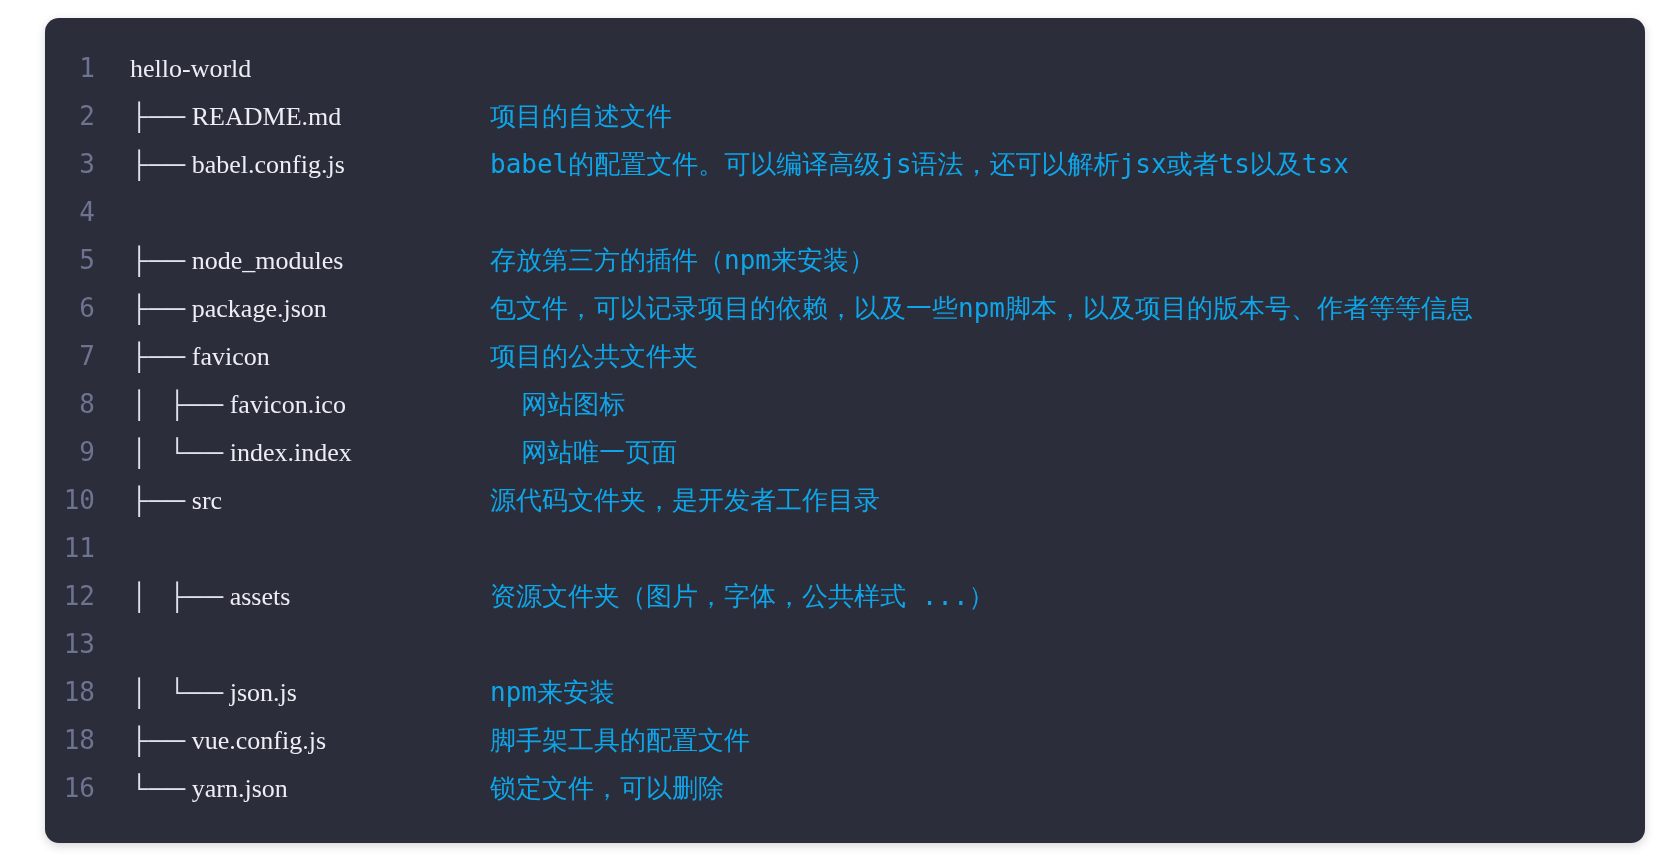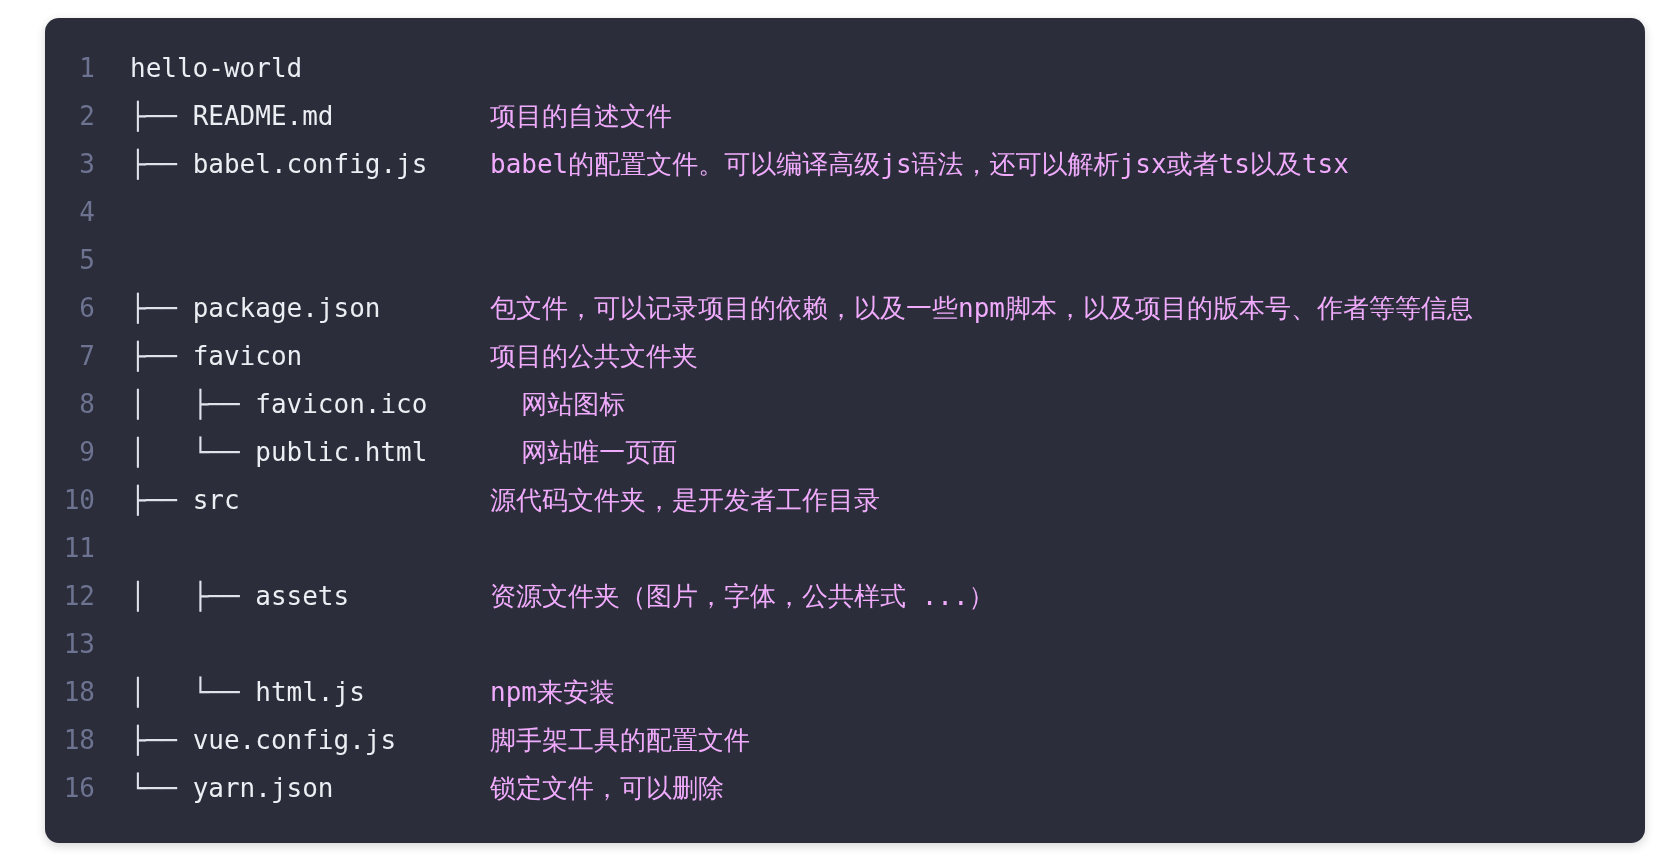--- a/index.html
+++ b/index.html
@@ -48,24 +48,25 @@
   .code {
     margin-left: 35px;
     color: #e9eaef;
     white-space: pre;
   }
   .tn {
     display: inline-block;
     min-width: 360px;
     white-space: pre;
     vertical-align: baseline;
+    font-family: Liberation Serif, serif;
   }
   .prefix { color: #dfe2ea; }
   .fname  { color: #eceef3; }
-  .desc   { color: #f0abfc; white-space: pre; }
+  .desc   { color: #0ea5e9; white-space: pre; }
 </style>
 </head>
 <body>
 
 <div class="canvas">
   <div class="panel">
 
     <div class="row">
       <span class="ln">1</span>
       <span class="code"><span class="tn"><span class="prefix"></span><span class="fname">hello-world</span></span><span class="desc"></span></span>
@@ -80,40 +81,41 @@
       <span class="ln">3</span>
       <span class="code"><span class="tn"><span class="prefix">├── </span><span class="fname">babel.config.js</span></span><span class="desc">babel的配置文件。可以编译高级js语法，还可以解析jsx或者ts以及tsx</span></span>
     </div>
 
     <div class="row">
       <span class="ln">4</span>
     </div>
 
     <div class="row">
       <span class="ln">5</span>
+      <span class="code"><span class="tn"><span class="prefix">├── </span><span class="fname">node_modules</span></span><span class="desc">存放第三方的插件（npm来安装）</span></span>
     </div>
 
     <div class="row">
       <span class="ln">6</span>
       <span class="code"><span class="tn"><span class="prefix">├── </span><span class="fname">package.json</span></span><span class="desc">包文件，可以记录项目的依赖，以及一些npm脚本，以及项目的版本号、作者等等信息</span></span>
     </div>
 
     <div class="row">
       <span class="ln">7</span>
       <span class="code"><span class="tn"><span class="prefix">├── </span><span class="fname">favicon</span></span><span class="desc">项目的公共文件夹</span></span>
     </div>
 
     <div class="row">
       <span class="ln">8</span>
       <span class="code"><span class="tn"><span class="prefix">│   ├── </span><span class="fname">favicon.ico</span></span><span class="desc">  网站图标</span></span>
     </div>
 
     <div class="row">
       <span class="ln">9</span>
-      <span class="code"><span class="tn"><span class="prefix">│   └── </span><span class="fname">public.html</span></span><span class="desc">  网站唯一页面</span></span>
+      <span class="code"><span class="tn"><span class="prefix">│   └── </span><span class="fname">index.index</span></span><span class="desc">  网站唯一页面</span></span>
     </div>
 
     <div class="row">
       <span class="ln">10</span>
       <span class="code"><span class="tn"><span class="prefix">├── </span><span class="fname">src</span></span><span class="desc">源代码文件夹，是开发者工作目录</span></span>
     </div>
 
     <div class="row">
       <span class="ln">11</span>
     </div>
@@ -122,21 +124,21 @@
       <span class="ln">12</span>
       <span class="code"><span class="tn"><span class="prefix">│   ├── </span><span class="fname">assets</span></span><span class="desc">资源文件夹（图片，字体，公共样式 ...）</span></span>
     </div>
 
     <div class="row">
       <span class="ln">13</span>
     </div>
 
     <div class="row">
       <span class="ln">18</span>
-      <span class="code"><span class="tn"><span class="prefix">│   └── </span><span class="fname">html.js</span></span><span class="desc">npm来安装</span></span>
+      <span class="code"><span class="tn"><span class="prefix">│   └── </span><span class="fname">json.js</span></span><span class="desc">npm来安装</span></span>
     </div>
 
     <div class="row">
       <span class="ln">18</span>
       <span class="code"><span class="tn"><span class="prefix">├── </span><span class="fname">vue.config.js</span></span><span class="desc">脚手架工具的配置文件</span></span>
     </div>
 
     <div class="row">
       <span class="ln">16</span>
       <span class="code"><span class="tn"><span class="prefix">└── </span><span class="fname">yarn.json</span></span><span class="desc">锁定文件，可以删除</span></span>

